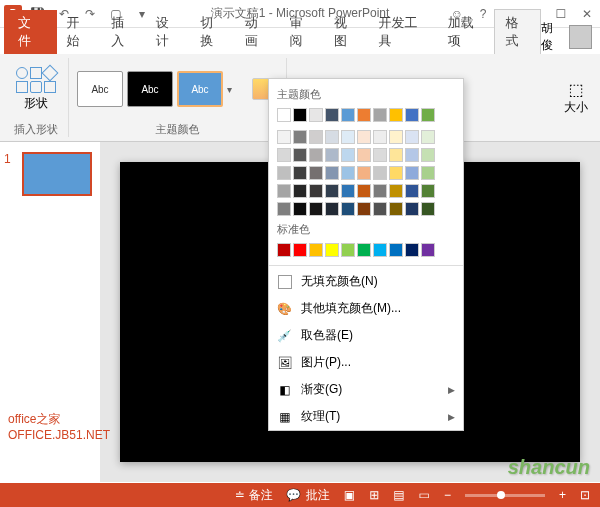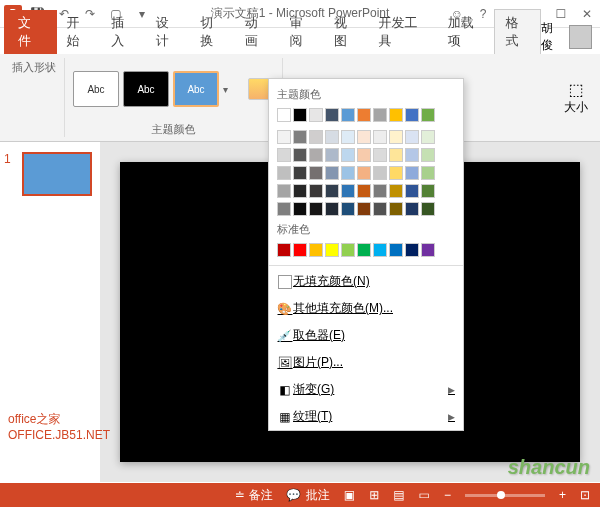--- a/index.html
+++ b/index.html
@@ -39,21 +39,21 @@
 .watermark{position:absolute;bottom:40px;left:8px;color:#d24726;font-size:14px;}
 .watermark small{font-size:12px;color:#d24726;display:block;}
 .slide-area{flex:1;background:#e6e6e6;display:flex;align-items:center;justify-content:center;padding:20px;}
 .slide{width:100%;height:100%;background:#000;box-shadow:0 2px 8px rgba(0,0,0,0.3);}
 .dropdown{position:absolute;left:268px;top:78px;width:196px;background:#fff;border:1px solid #ccc;box-shadow:2px 2px 8px rgba(0,0,0,0.2);z-index:100;}
 .dd-section{padding:4px 8px;}
 .dd-title{font-size:11px;color:#666;padding:4px 0;}
 .swatch-grid{display:grid;grid-template-columns:repeat(10,14px);gap:2px;padding:2px 0;}
 .swatch{width:14px;height:14px;border:1px solid #ccc;}
 .dd-sep{height:1px;background:#ddd;margin:2px 0;}
-.dd-item{display:flex;align-items:center;padding:5px 8px;cursor:pointer;text-decoration:underline;}
+.dd-item{display:flex;align-items:center;gap:8px;padding:5px 8px;cursor:pointer;}
 .dd-icon{width:16px;height:16px;display:flex;align-items:center;justify-content:center;}
 .dd-arrow{margin-left:auto;font-size:9px;color:#666;}
 .statusbar{position:absolute;bottom:0;left:0;right:0;height:24px;background:#d24726;display:flex;align-items:center;padding:0 10px;gap:14px;color:#fff;font-size:11px;}
 .sb-spacer{flex:1;}
 .sb-btn{display:flex;align-items:center;gap:4px;}
 .zoom-slider{width:80px;height:3px;background:rgba(255,255,255,0.4);position:relative;}
 .zoom-slider::before{content:"";position:absolute;left:40%;top:-3px;width:8px;height:8px;background:#fff;border-radius:50%;}
 .wm2{position:absolute;right:10px;bottom:28px;color:#7bb661;font-size:20px;font-style:italic;font-weight:bold;text-shadow:1px 1px 2px rgba(0,0,0,0.2);}
 </style>
 </head>
@@ -92,20 +92,33 @@
   <div class="tab">加载项</div>
   <div class="tab active">格式</div>
   <div class="user-area">
     <span>胡俊</span>
     <div class="avatar"></div>
   </div>
 </div>
 
 <div class="ribbon">
   <div class="rgroup">
+    <div class="rgroup-content">
+      <div class="shape-btn">
+        <div class="shape-icons">
+          <span style="border-radius:50%"></span>
+            <span></span>
+            <span style="transform:rotate(45deg)"></span>
+          <span></span>
+            <span style="border-radius:2px"></span>
+            <span></span>
+        </div>
+        <span>形状</span>
+      </div>
+    </div>
     <div class="rgroup-label">插入形状</div>
   </div>
   <div class="rgroup">
     <div class="rgroup-content">
       <div class="abc-box w">Abc</div>
       <div class="abc-box b">Abc</div>
       <div class="abc-box bl">Abc</div>
       <span style="color:#666;font-size:10px;">▾</span>
       <div style="width:12px"></div>
       <div class="fill-btn"></div>

